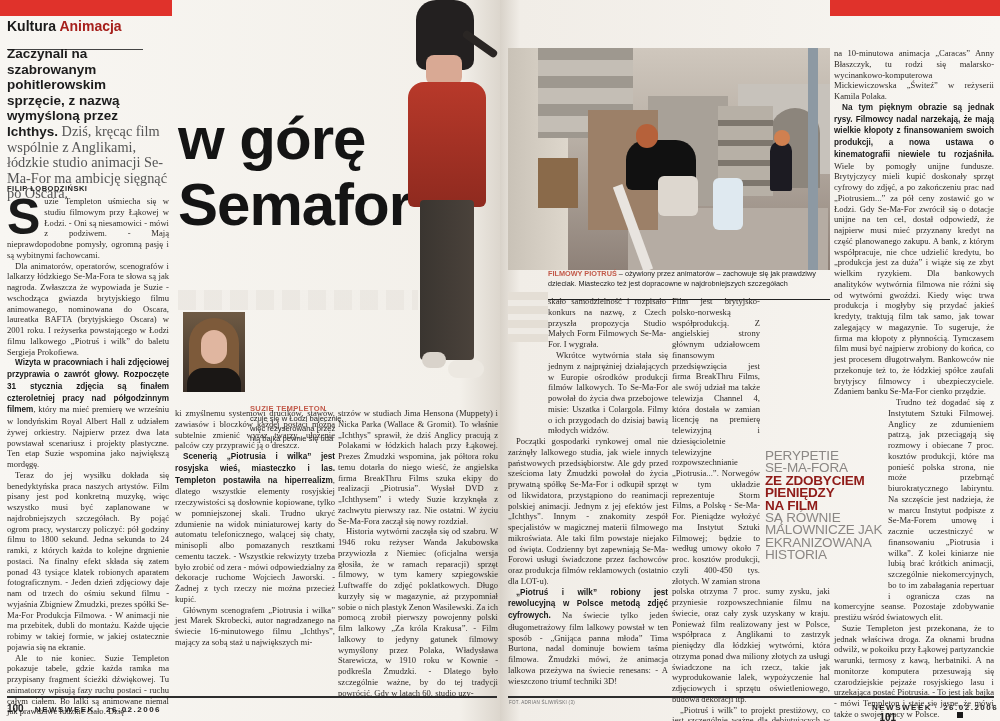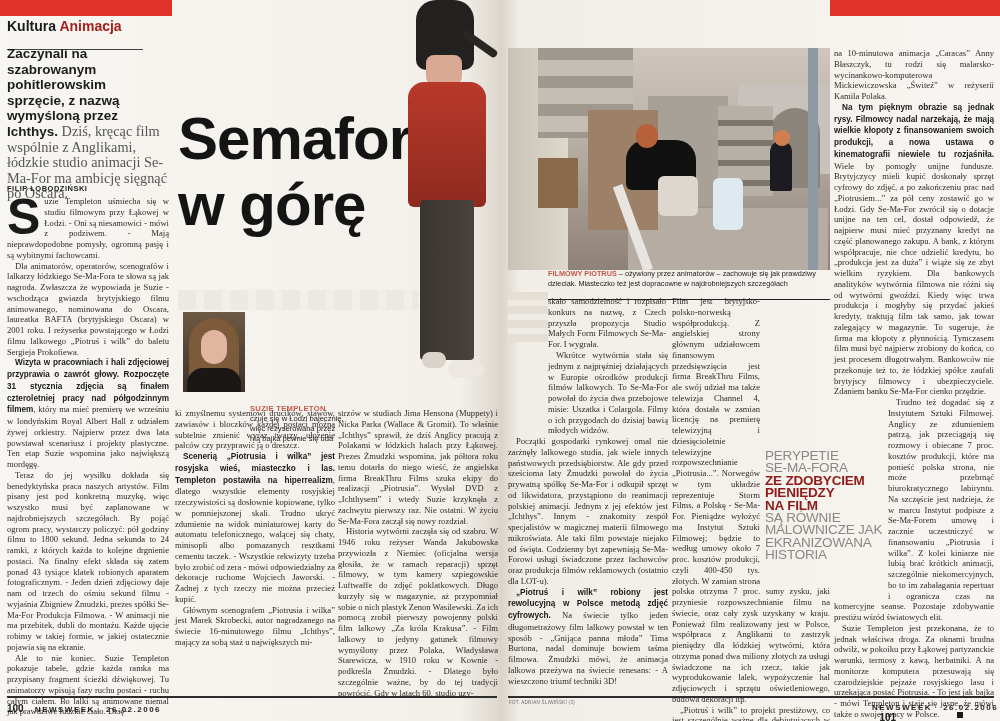--- a/index.html
+++ b/index.html
@@ -102,22 +102,22 @@
 </div>
 
 <div class="lede">
   <span class="bold">Zaczynali na szabrowanym pohitlerowskim sprzęcie, z nazwą wymyśloną przez Ichthys.</span>
   <span class="rest">Dziś, kręcąc film wspólnie z Anglikami, łódzkie studio animacji Se-Ma-For ma ambicję sięgnąć po Oscara.</span>
 </div>
 
 <div class="byline">FILIP ŁOBODZIŃSKI</div>
 
 <div class="headline">
+  <div>w górę</div>
   <div>Semafor</div>
-  <div>w górę</div>
 </div>
 <div class="ghost-text"></div>
 
 <div class="boy">
   <div class="hat"></div>
   <div class="hat-flap"></div>
   <div class="face"></div>
   <div class="coat"></div>
   <div class="pants"></div>
   <div class="shoe2"></div>

